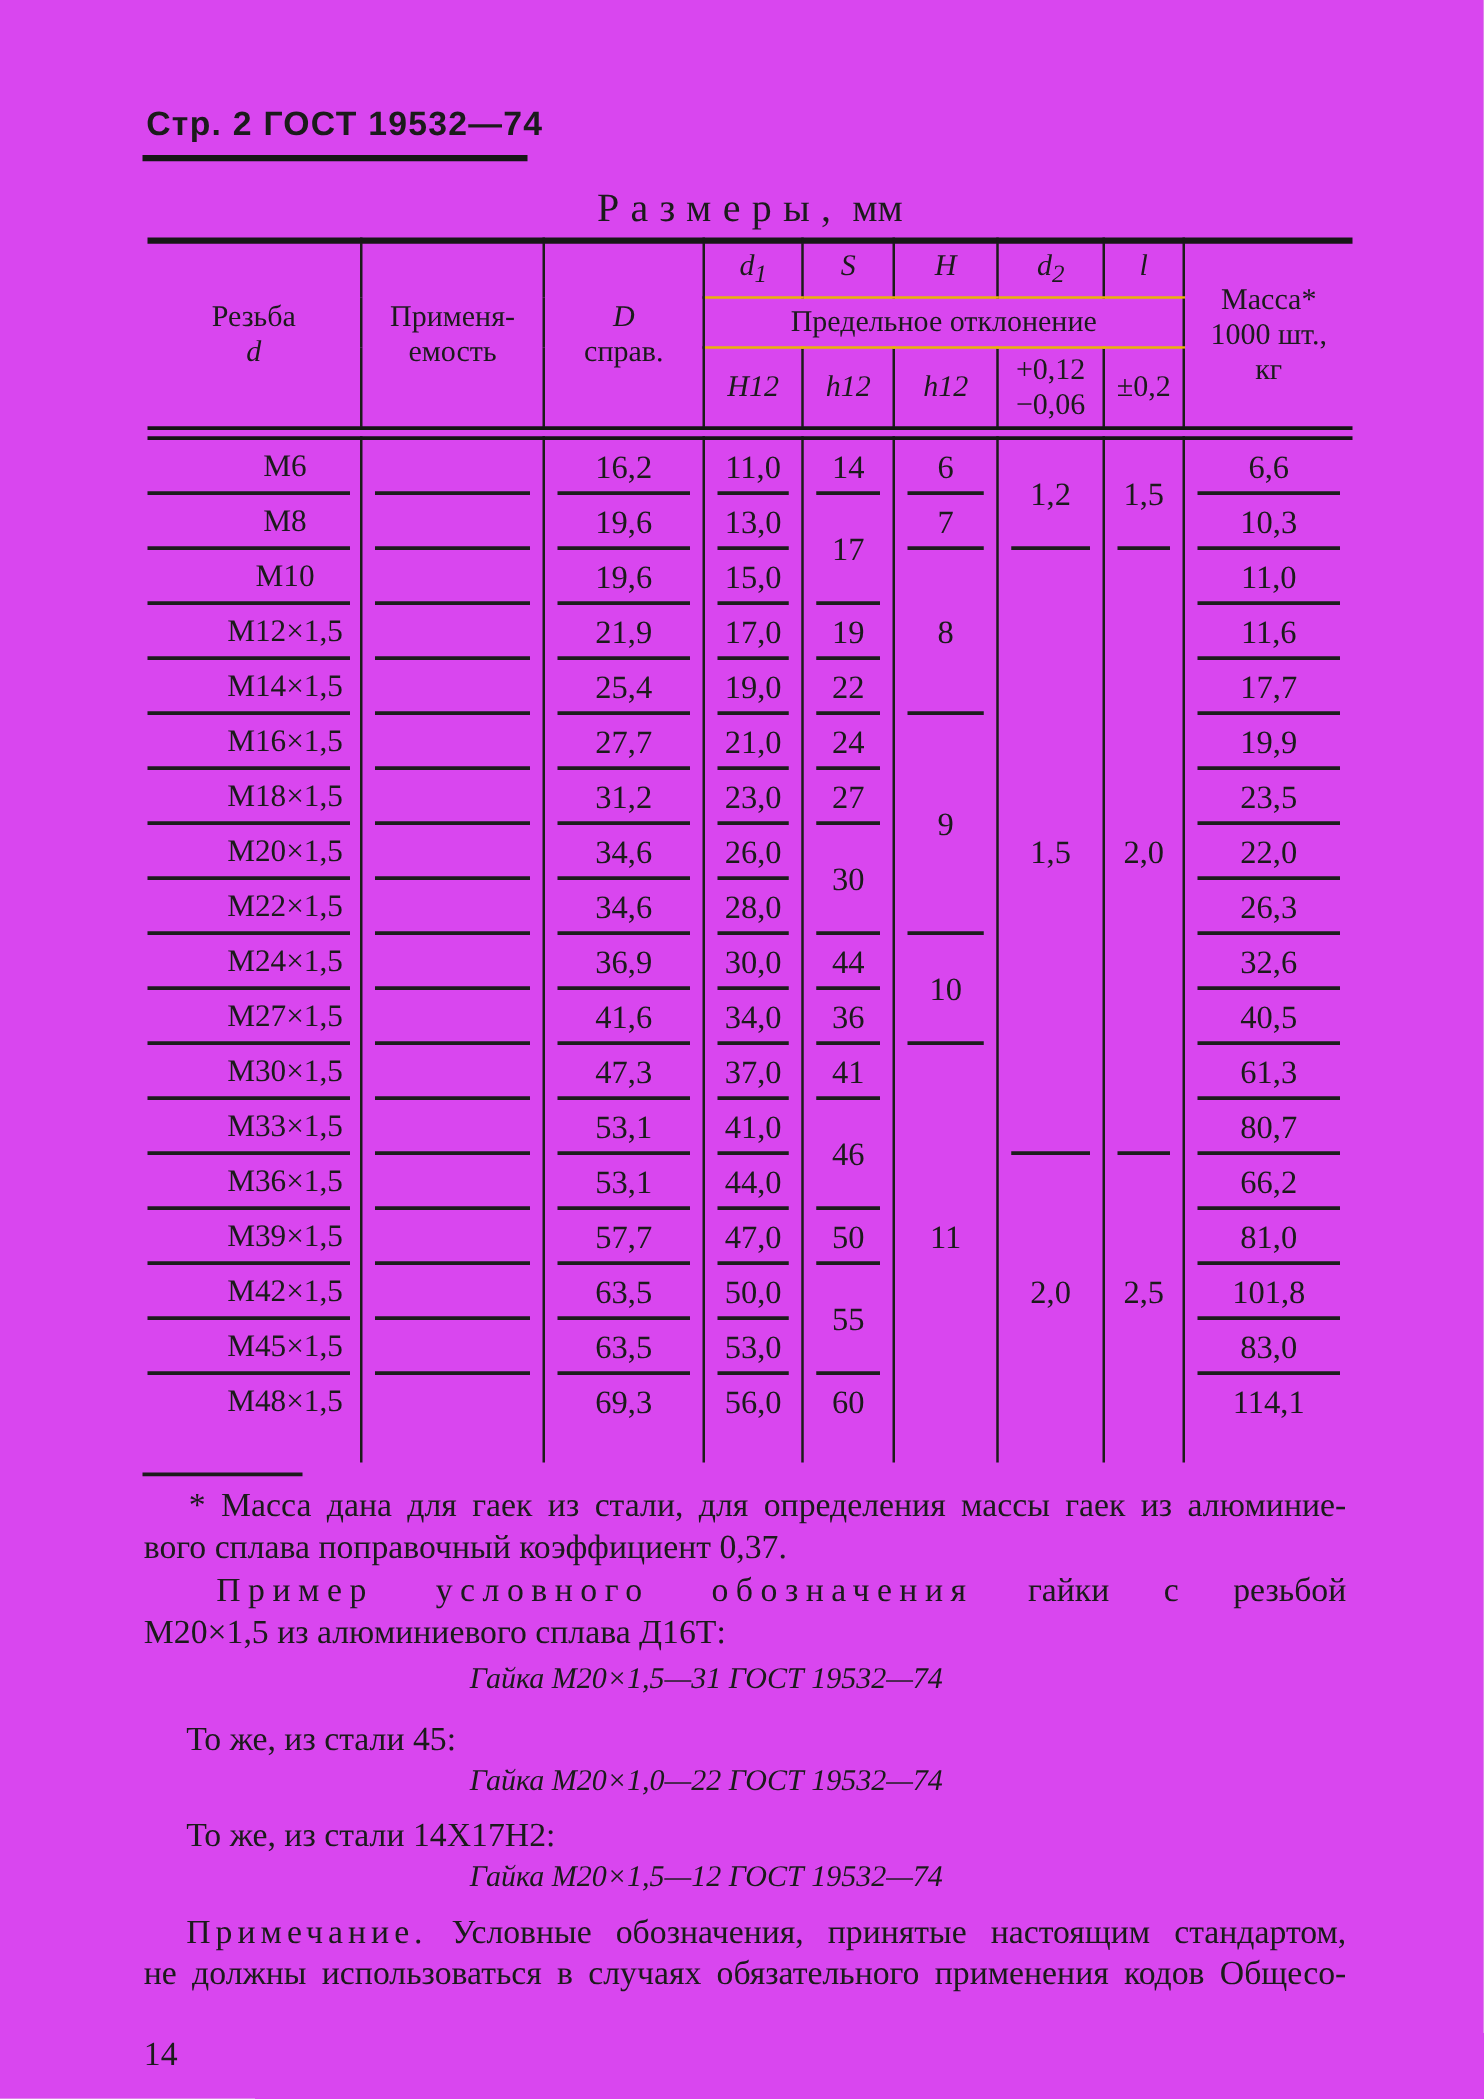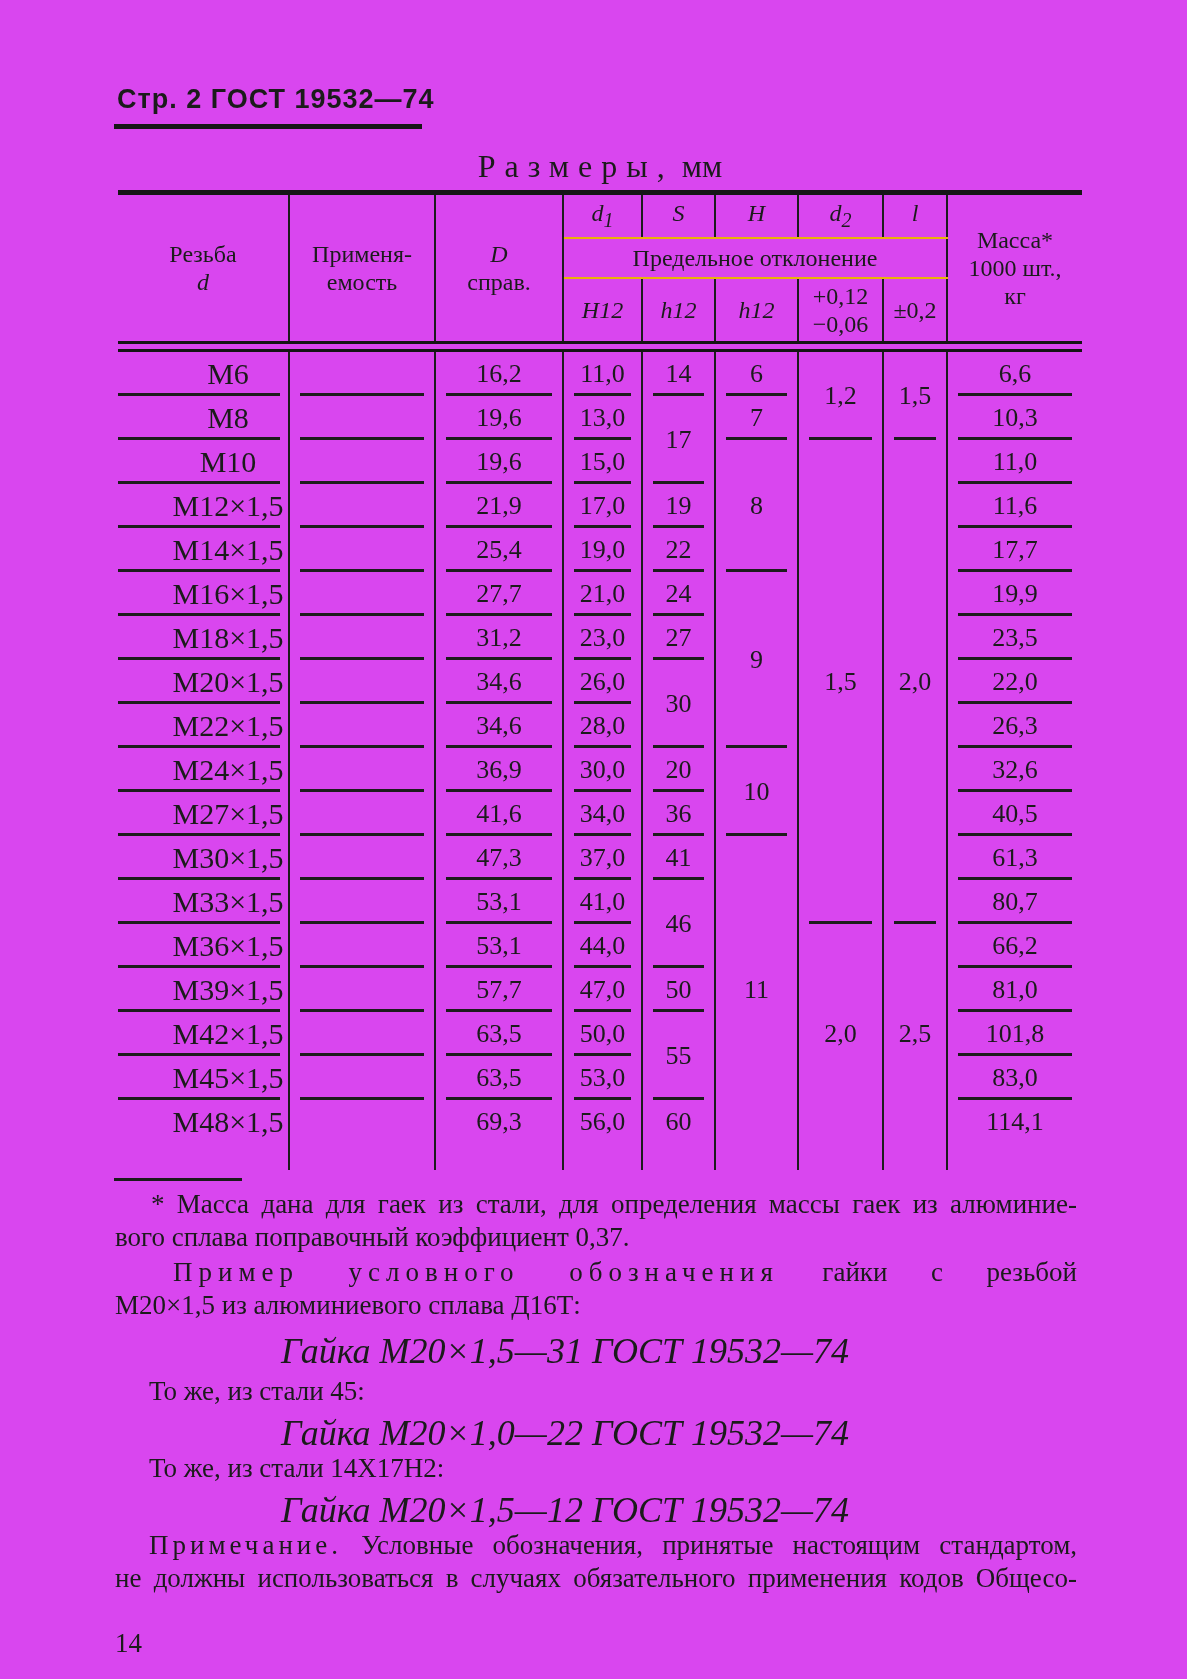--- a/index.html
+++ b/index.html
@@ -39,37 +39,37 @@
   .dtable tr.h2 th { height:38px;margin-left:31px; }
   .dtable tr.h3 th { height:62px; }
   .dtable th.gb { border-bottom:2px solid #eab308; }
   .it { font-style:italic; }
   .dtable .tolit { font-style:italic; }
   .dev-cell { font-size:24px; }
   .tol2 { font-size:23px; line-height:25px; }
   td.sep { border-top:3px solid #141414; border-bottom:3px solid #141414; height:5px; }
   
   .dtable tbody td { font-size:26px; }
-  .dtable tbody td.c0 { height:44px; font-size:30px; text-align:center; padding-left:50px; }
+  .dtable tbody td.c0 { height:44px; font-size:25px; text-align:center; padding-left:50px; }
   
   .dtable tbody td:not(.noline)::after {
     content:""; position:absolute; left:10px; right:10px; bottom:0;
     border-bottom:3px solid #1c1c1c;
   }
   .dtable tbody td.c0:not(.noline)::after { left:0; right:8px; }
   .dtable tr.stub td { height:26px; }
 
   
   .fn-rule { left:114px; top:1178px; width:128px; height:3px; background:#1b1b1b; }
   .bodytext { font-size:27px; line-height:33px; width:962px; left:115px; }
   .just { text-align:justify; text-align-last:justify; }
   .ind { text-indent:36px; }
   .sp-words { letter-spacing:6px; }
   .sp-note { letter-spacing:4px; }
-  .desig { left:115px; width:900px; text-align:center; font-style:italic; font-size:36px; }
+  .desig { left:115px; width:900px; text-align:center; font-style:italic; font-size:24px; }
   .pagenum { left:115px; top:1628px; font-size:27px; }
 </style>
 </head>
 <body>
 
 <div class="page">
 
   <div class="abs runhead">Стр. 2 ГОСТ 19532—74</div>
   <div class="abs runhead-rule"></div>
 
@@ -210,21 +210,21 @@
             <td class="c1 vr"></td>
             <td class="c2 vr">34,6</td>
             <td class="c3 vr">28,0</td>
             <td class="c8">26,3</td>
           </tr>
           <tr>
             <td class="c0 vr">М24×1,5</td>
             <td class="c1 vr"></td>
             <td class="c2 vr">36,9</td>
             <td class="c3 vr">30,0</td>
-            <td class="c4 vr">20</td>
+            <td class="c4 vr">44</td>
             <td class="c5 vr" rowspan="2">10</td>
             <td class="c8">32,6</td>
           </tr>
           <tr>
             <td class="c0 vr">М27×1,5</td>
             <td class="c1 vr"></td>
             <td class="c2 vr">41,6</td>
             <td class="c3 vr">34,0</td>
             <td class="c4 vr">36</td>
             <td class="c8">40,5</td>

